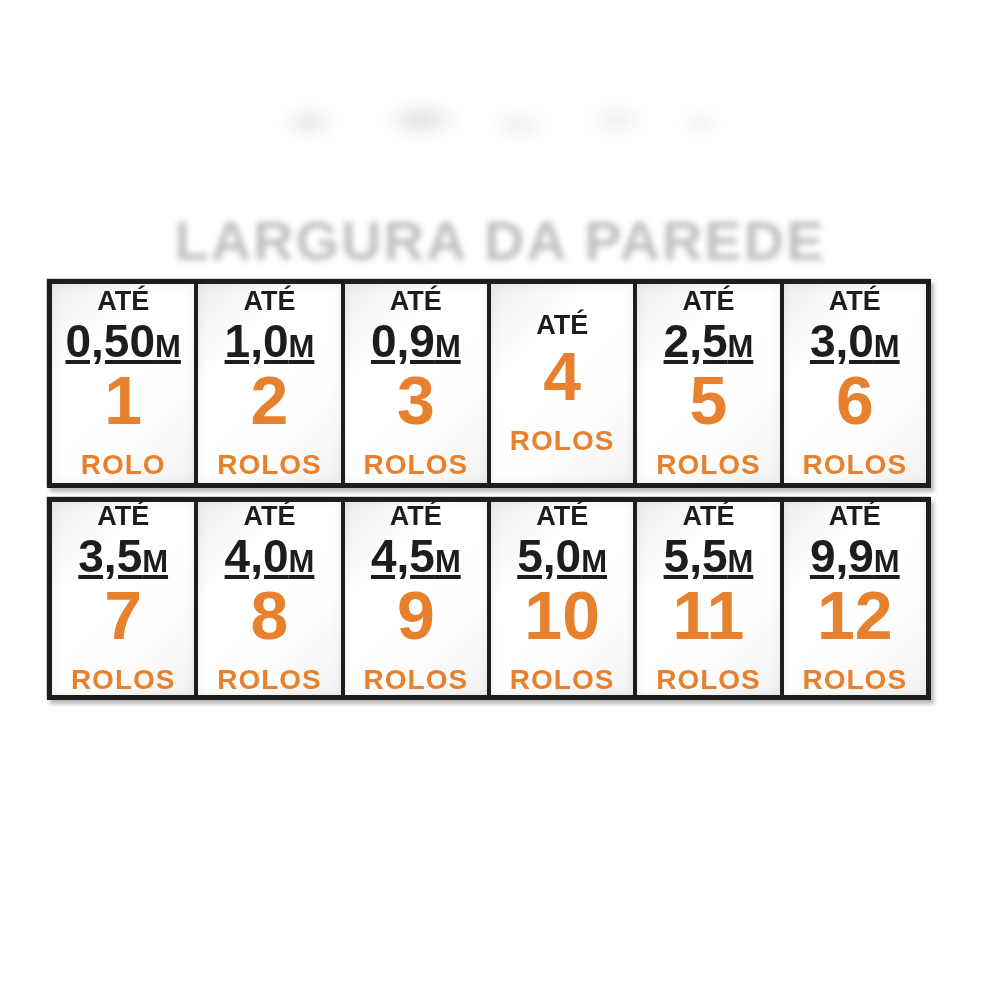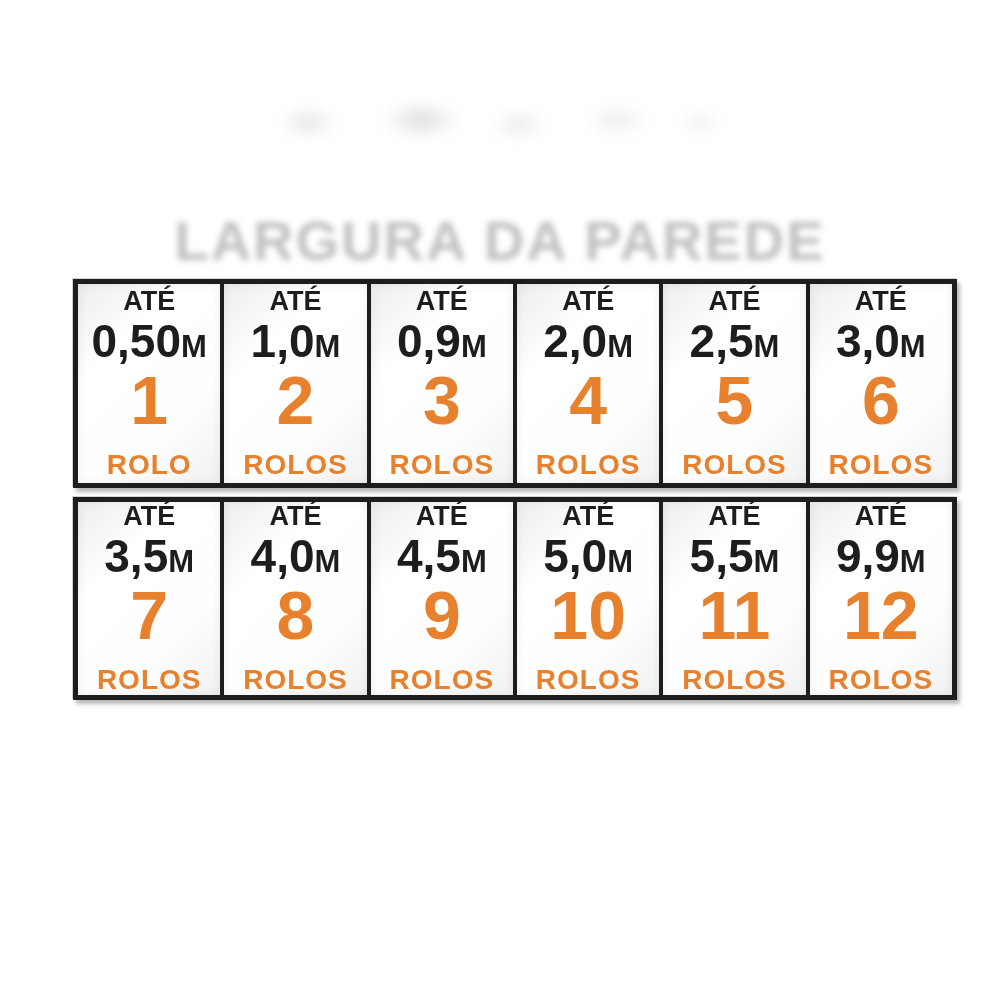--- a/index.html
+++ b/index.html
@@ -42,21 +42,21 @@
     letter-spacing: 2px;
     color: #8d8d8d;
     opacity: 0.55;
     filter: blur(3px);
     white-space: nowrap;
   }
 
   
   .roll-table {
     position: absolute;
-    left: 73px;
+    left: 47px;
     width: 884px;
     display: flex;
     border: 5px solid #1d1d1d;
     background: #1d1d1d;
     box-shadow: 3px 4px 4px rgba(0,0,0,0.28), -1px -1px 0 rgba(170,170,170,0.5);
     box-sizing: border-box;
   }
   .roll-table.row-1 { top: 279px; height: 209px; }
   .roll-table.row-2 { top: 497px; height: 203px; }
 
@@ -79,20 +79,21 @@
     font-weight: bold;
     color: #1d1d1d;
     line-height: 1.05;
   }
   .measure {
     font-size: 46px;
     font-weight: bold;
     color: #1d1d1d;
     line-height: 1.0;
     margin-top: 2px;
+    text-decoration: underline;
   }
   .measure .unit {
     font-size: 31px;
     font-weight: bold;
   }
   .count {
     font-size: 68px;
     font-weight: bold;
     color: #e8812d;
     line-height: 0.95;
@@ -134,21 +135,20 @@
 
     <div class="cell">
       <div class="ate">ATÉ</div>
       <div class="measure"><span>0,9</span><span class="unit">M</span></div>
       <div class="count">3</div>
       <div class="rolls">ROLOS</div>
     </div>
 
     <div class="cell">
       <div class="ate">ATÉ</div>
-      <div class="measure"><span>2,0</span><span class="unit">M</span></div>
       <div class="count">4</div>
       <div class="rolls">ROLOS</div>
     </div>
 
     <div class="cell">
       <div class="ate">ATÉ</div>
       <div class="measure"><span>2,5</span><span class="unit">M</span></div>
       <div class="count">5</div>
       <div class="rolls">ROLOS</div>
     </div>

